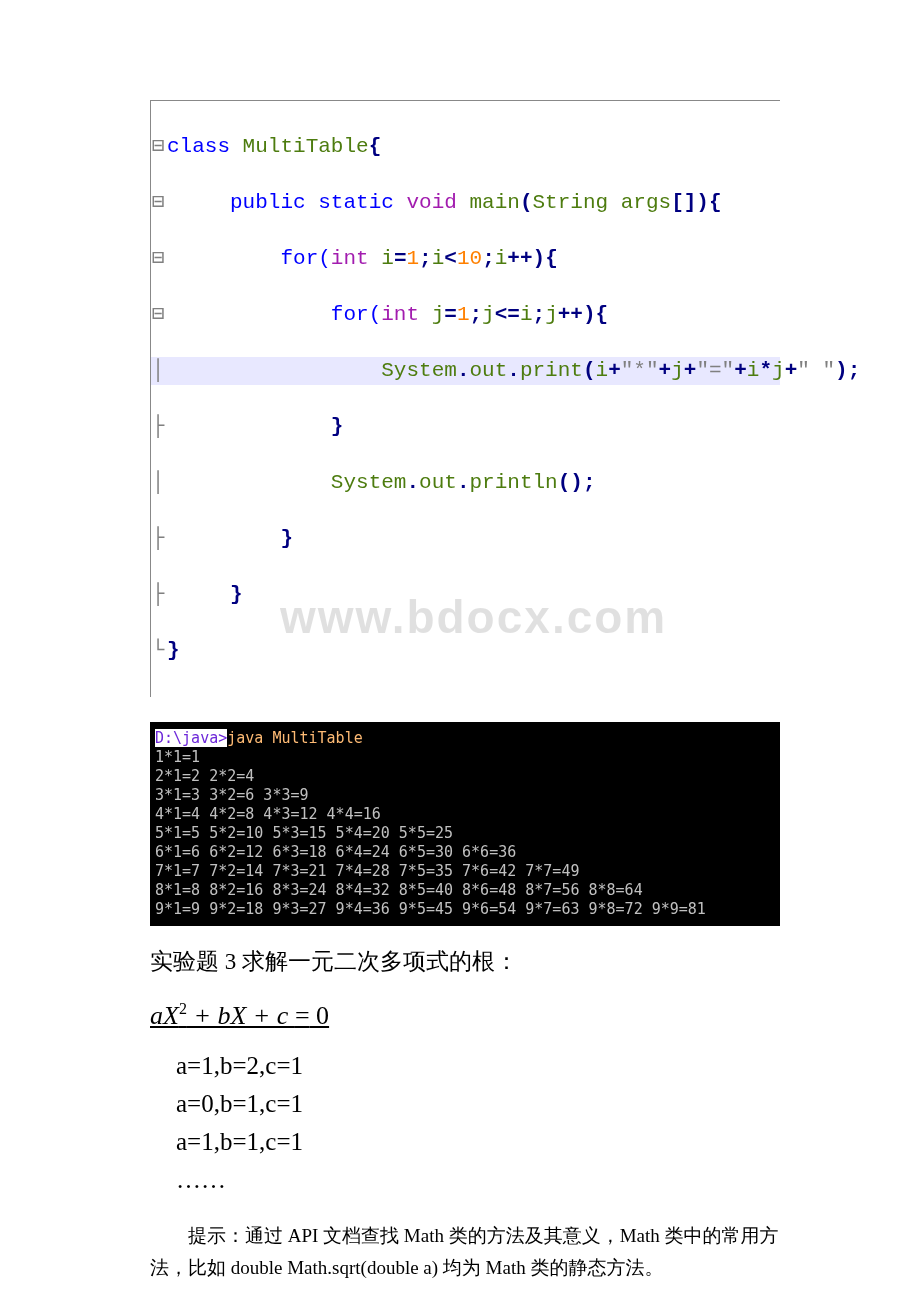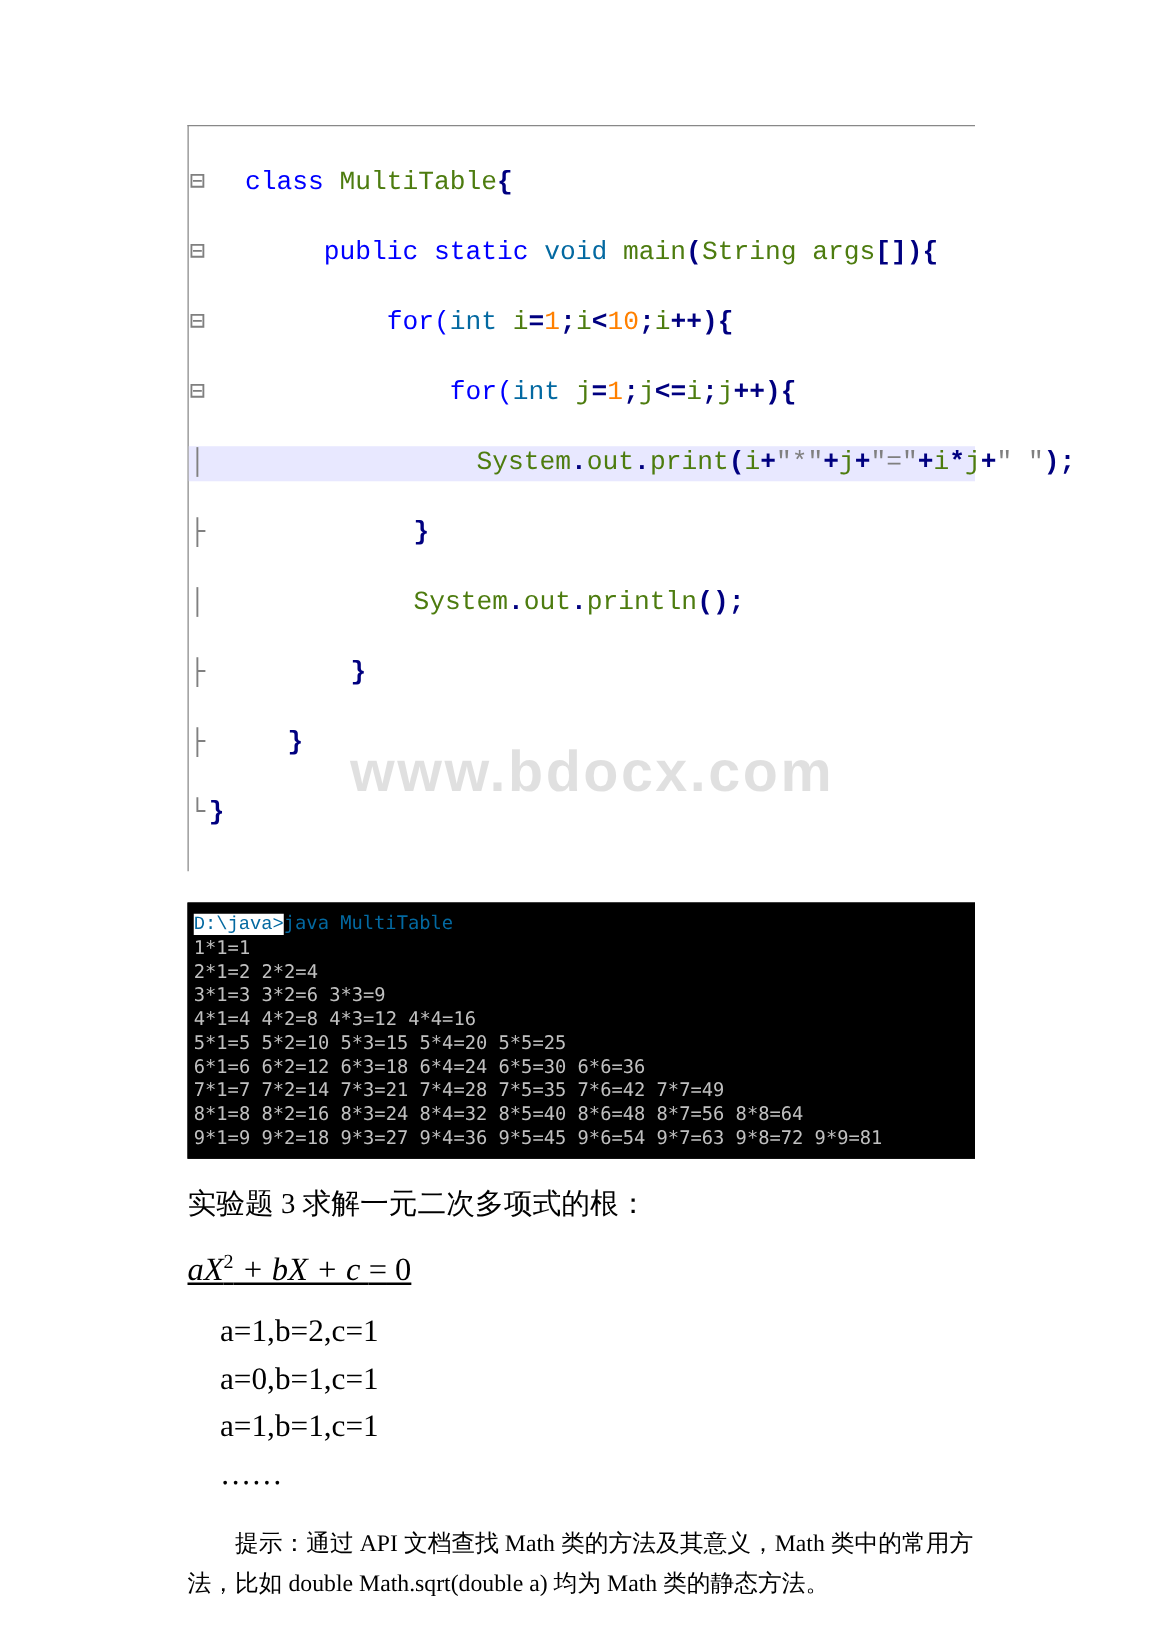--- a/index.html
+++ b/index.html
@@ -16,40 +16,40 @@
     border-left: 1px solid #888;
     font-family: "Consolas", "Courier New", monospace;
     font-size: 21px;
     line-height: 28px;
     padding: 4px 0 4px 0;
     white-space: pre;
     margin-bottom: 25px;
   }
   .code-editor .line { display: block; }
   .fold { color: #808080; display: inline-block; vertical-align: top; width: 14px; text-align:center; margin-right:2px; }
-  .kw { color: #0000ff; margin-left: 29px; }
-  .kw-type { color: #0369a1; }
+  .kw { color: #0000ff; }
+  .kw-type { color: #a21caf; }
   .num { color: #ff8000; }
   .str { color: #808080; }
   .op { color: #000080; font-weight: bold; }
   .plain { color: #4d7c0f; }
   .highlighted { background: #e8e8ff; }
   .console-out {
     background: #000;
     color: #c0c0c0;
     font-family: "Lucida Console", "Consolas", monospace;
     font-size: 15px;
     line-height: 19px;
     padding: 6px 4px;
     white-space: pre;
     border: 1px solid #000;
     margin-bottom: 20px;
   }
-  .console-out .cmd-prompt { color: #0369a1; }
-  .console-out .sel { background: #ffffff; color:#0369a1;font-family:Liberation Mono, monospace; }
+  .console-out .cmd-prompt { color: #fdba74; }
+  .console-out .sel { background: #ffffff; color:#6d28d9; }
   .ptext {
     font-size: 23px;
     line-height: 32px;
     margin: 8px 0;
   }
   .equation {
     font-family: "Times New Roman", serif;
     font-size: 26px;
     font-style: italic;
     margin: 22px 0 16px 0;

